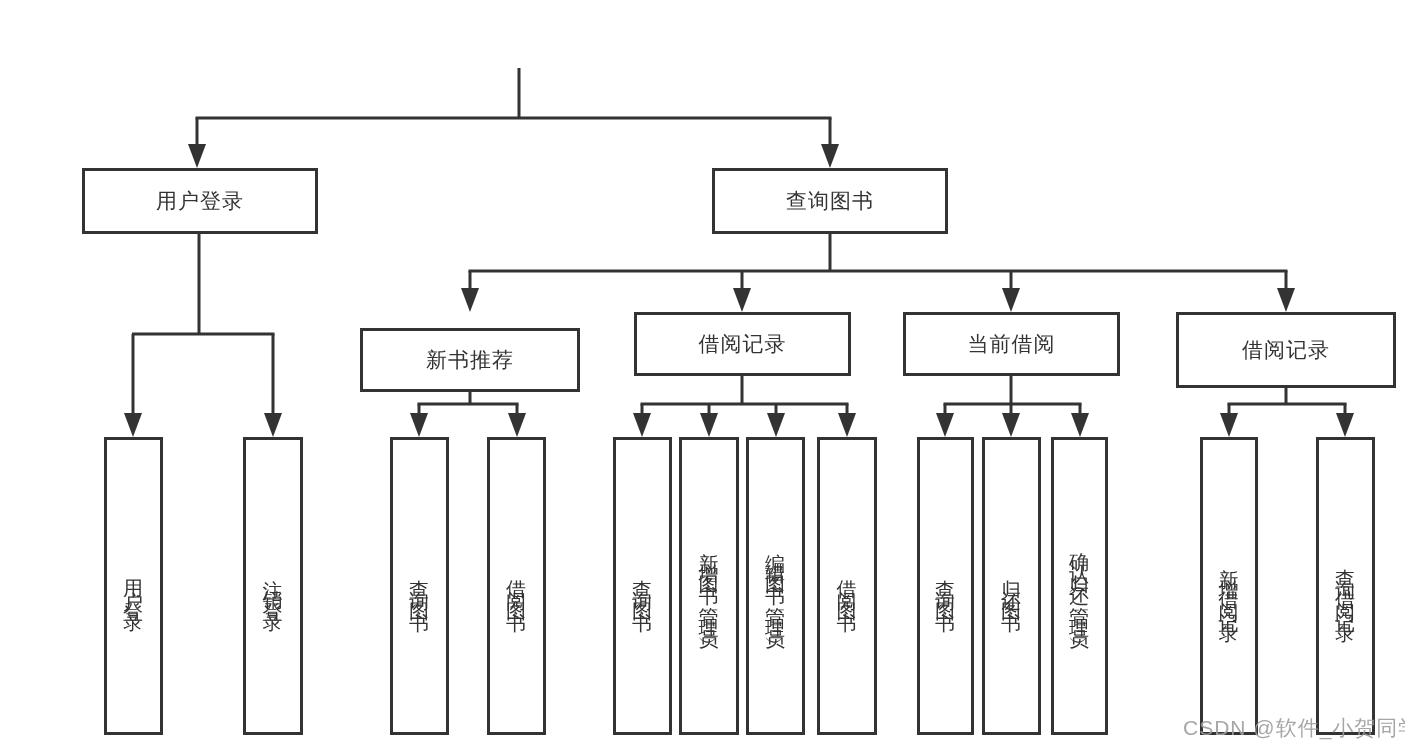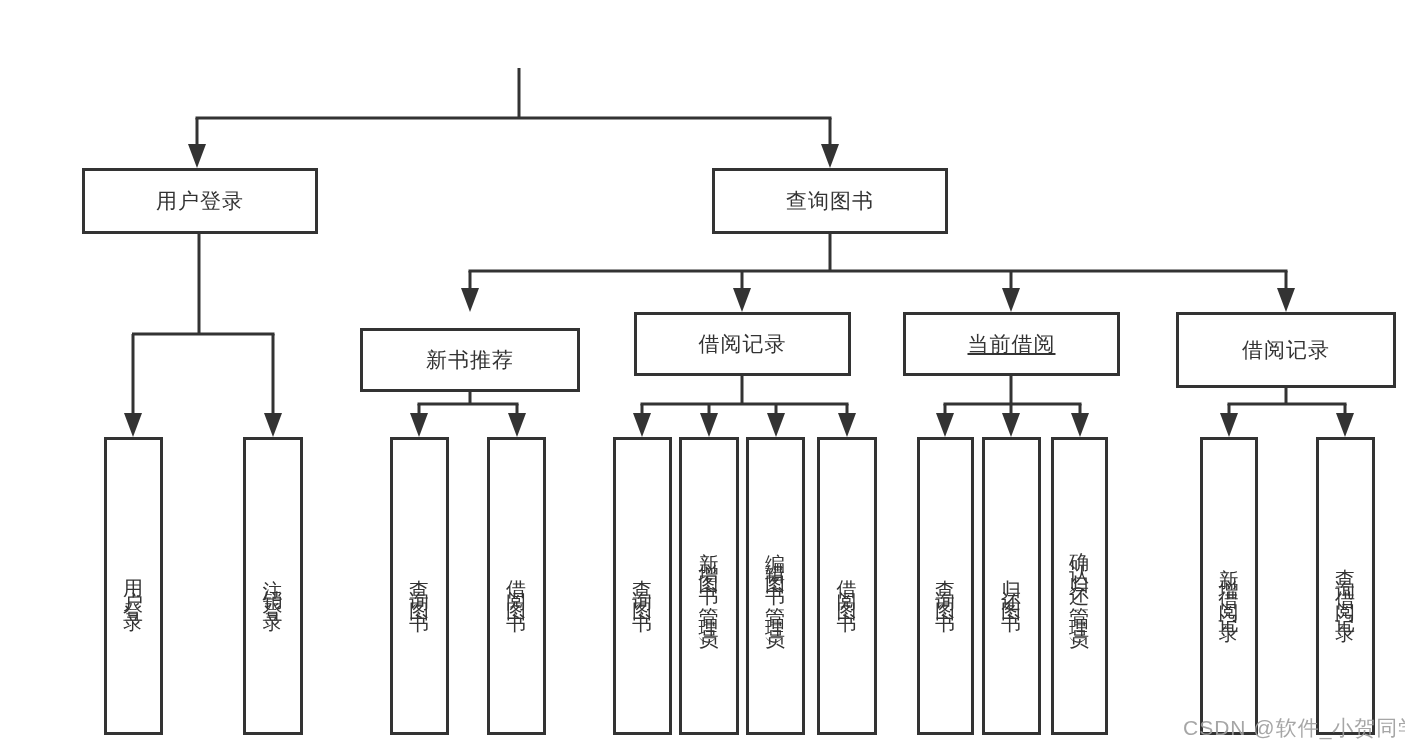--- a/index.html
+++ b/index.html
@@ -138,21 +138,21 @@
   <div class="box" style="left:712px; top:168px; width:236px; height:66px;">
     <span>查询图书</span>
   </div>
 
   <div class="box" style="left:360px; top:312px; width:220px; height:64px;margin-top:16px;">
     <span>新书推荐</span>
   </div>
   <div class="box" style="left:634px; top:312px; width:217px; height:64px;">
     <span>借阅记录</span>
   </div>
-  <div class="box" style="left:903px; top:312px; width:217px; height:64px;text-decoration:underline;">
+  <div class="box" style="left:903px; top:312px; width:217px; height:64px;">
     <span>当前借阅</span>
   </div>
   <div class="box" style="left:1176px; top:312px; width:220px; height:76px;">
     <span>借阅记录</span>
   </div>
 
   <div class="box leaf" style="left:104px; width:59px;">
     <span class="vtext">用户登录</span>
   </div>
   <div class="box leaf" style="left:243px; width:60px;">

